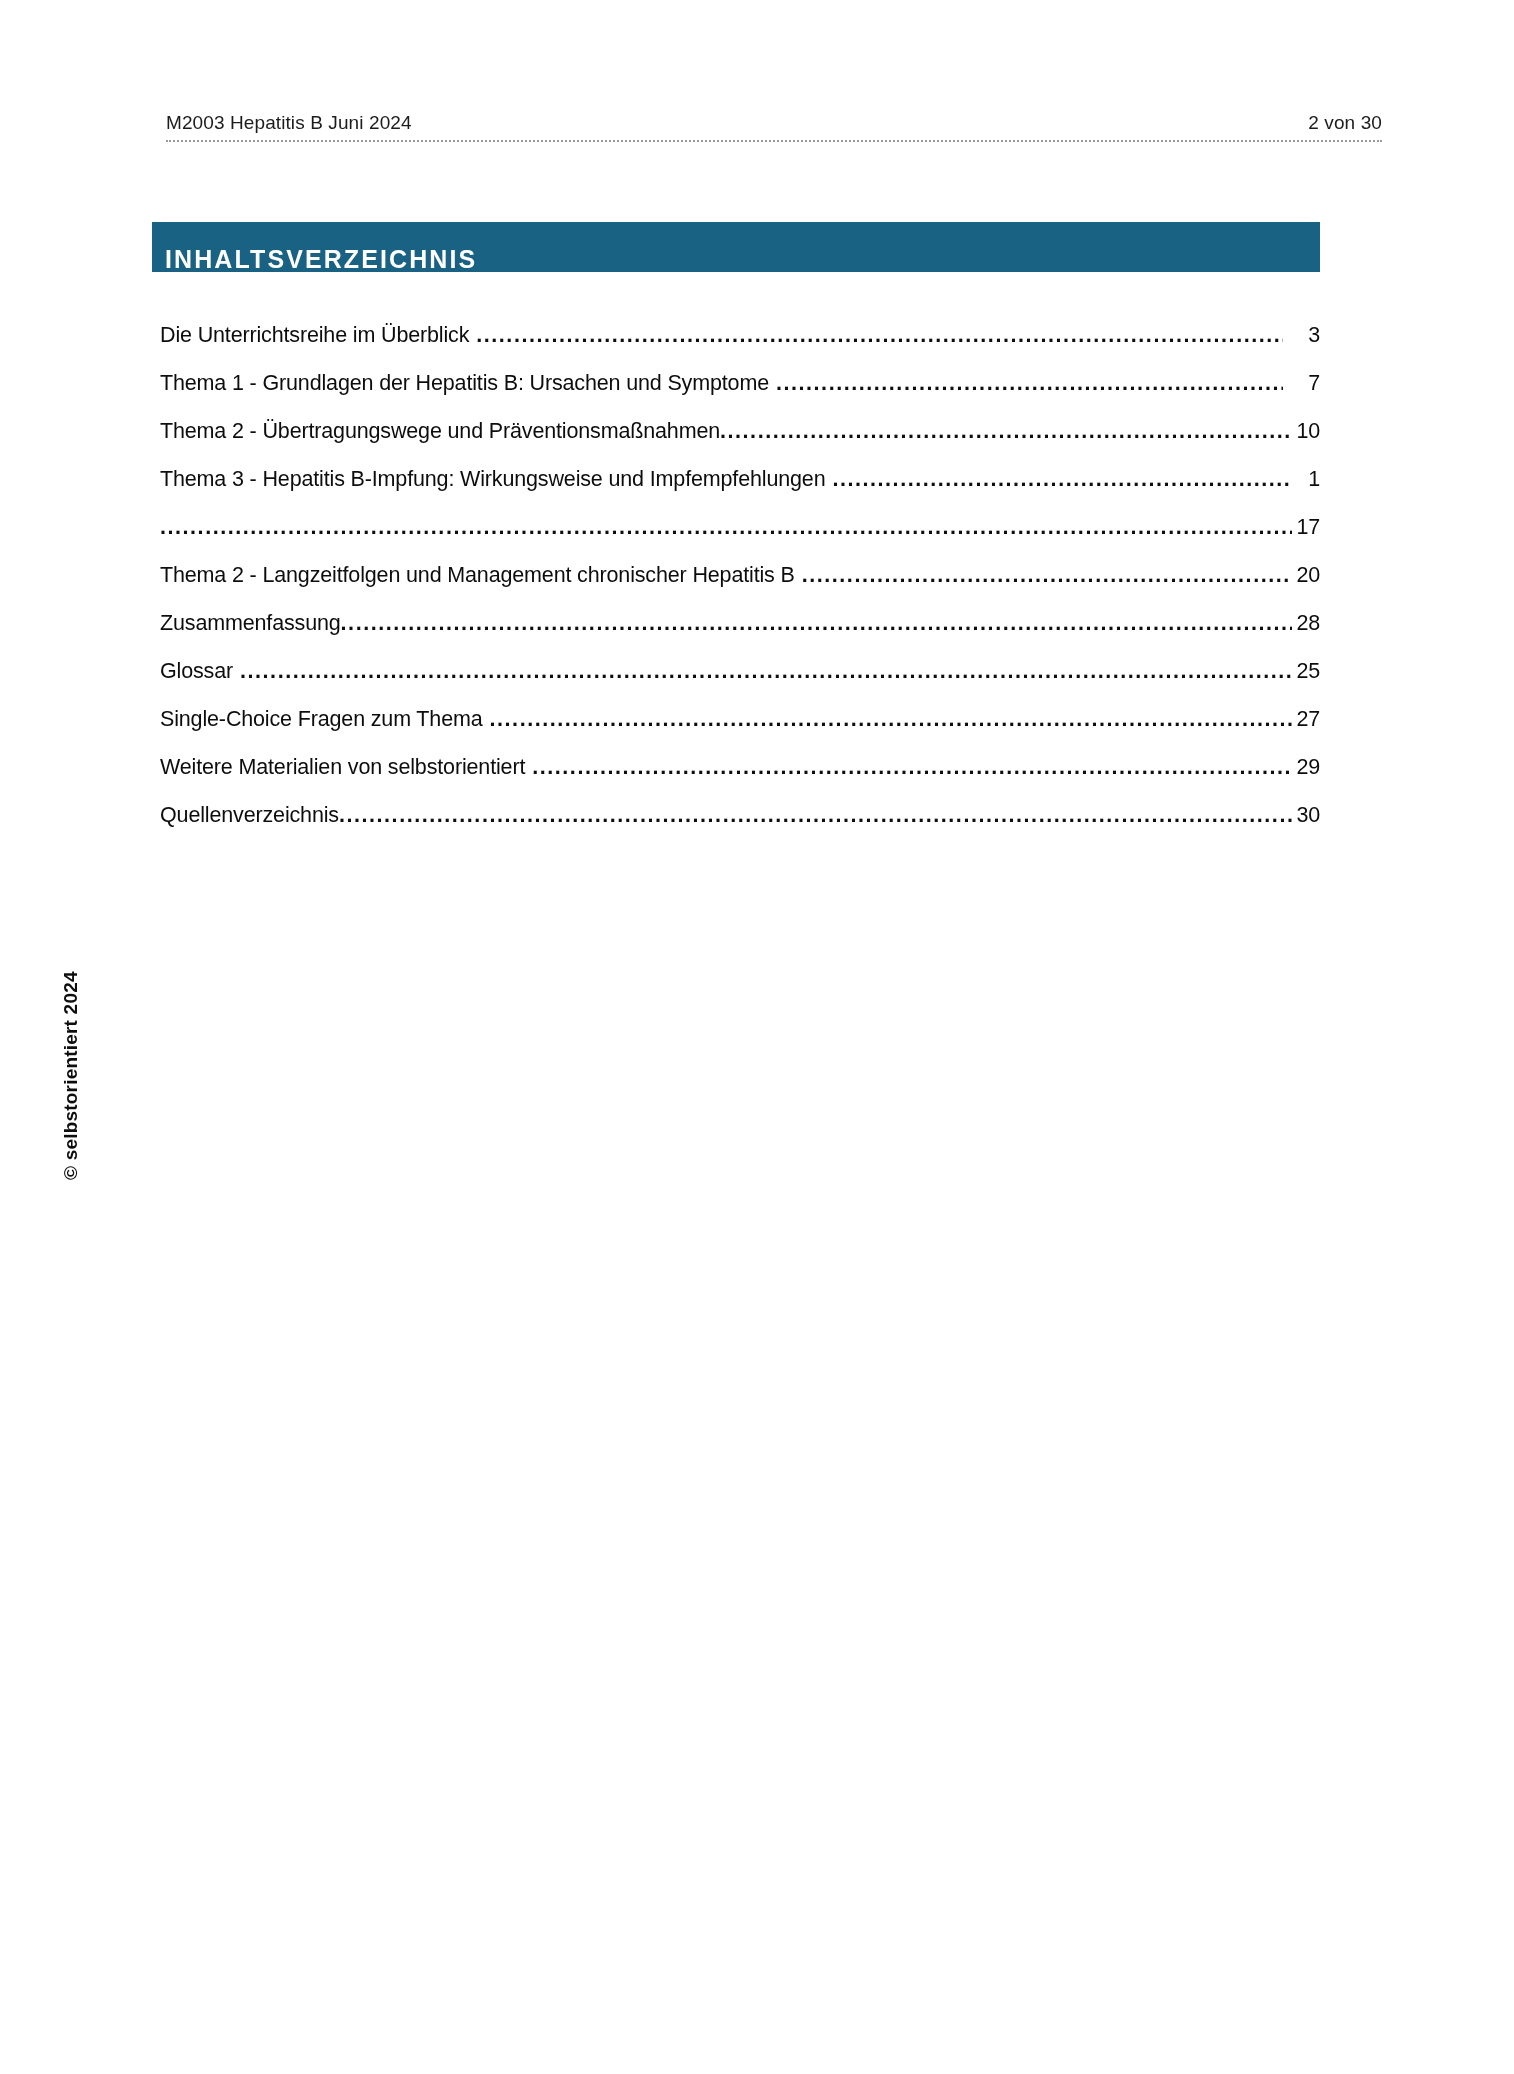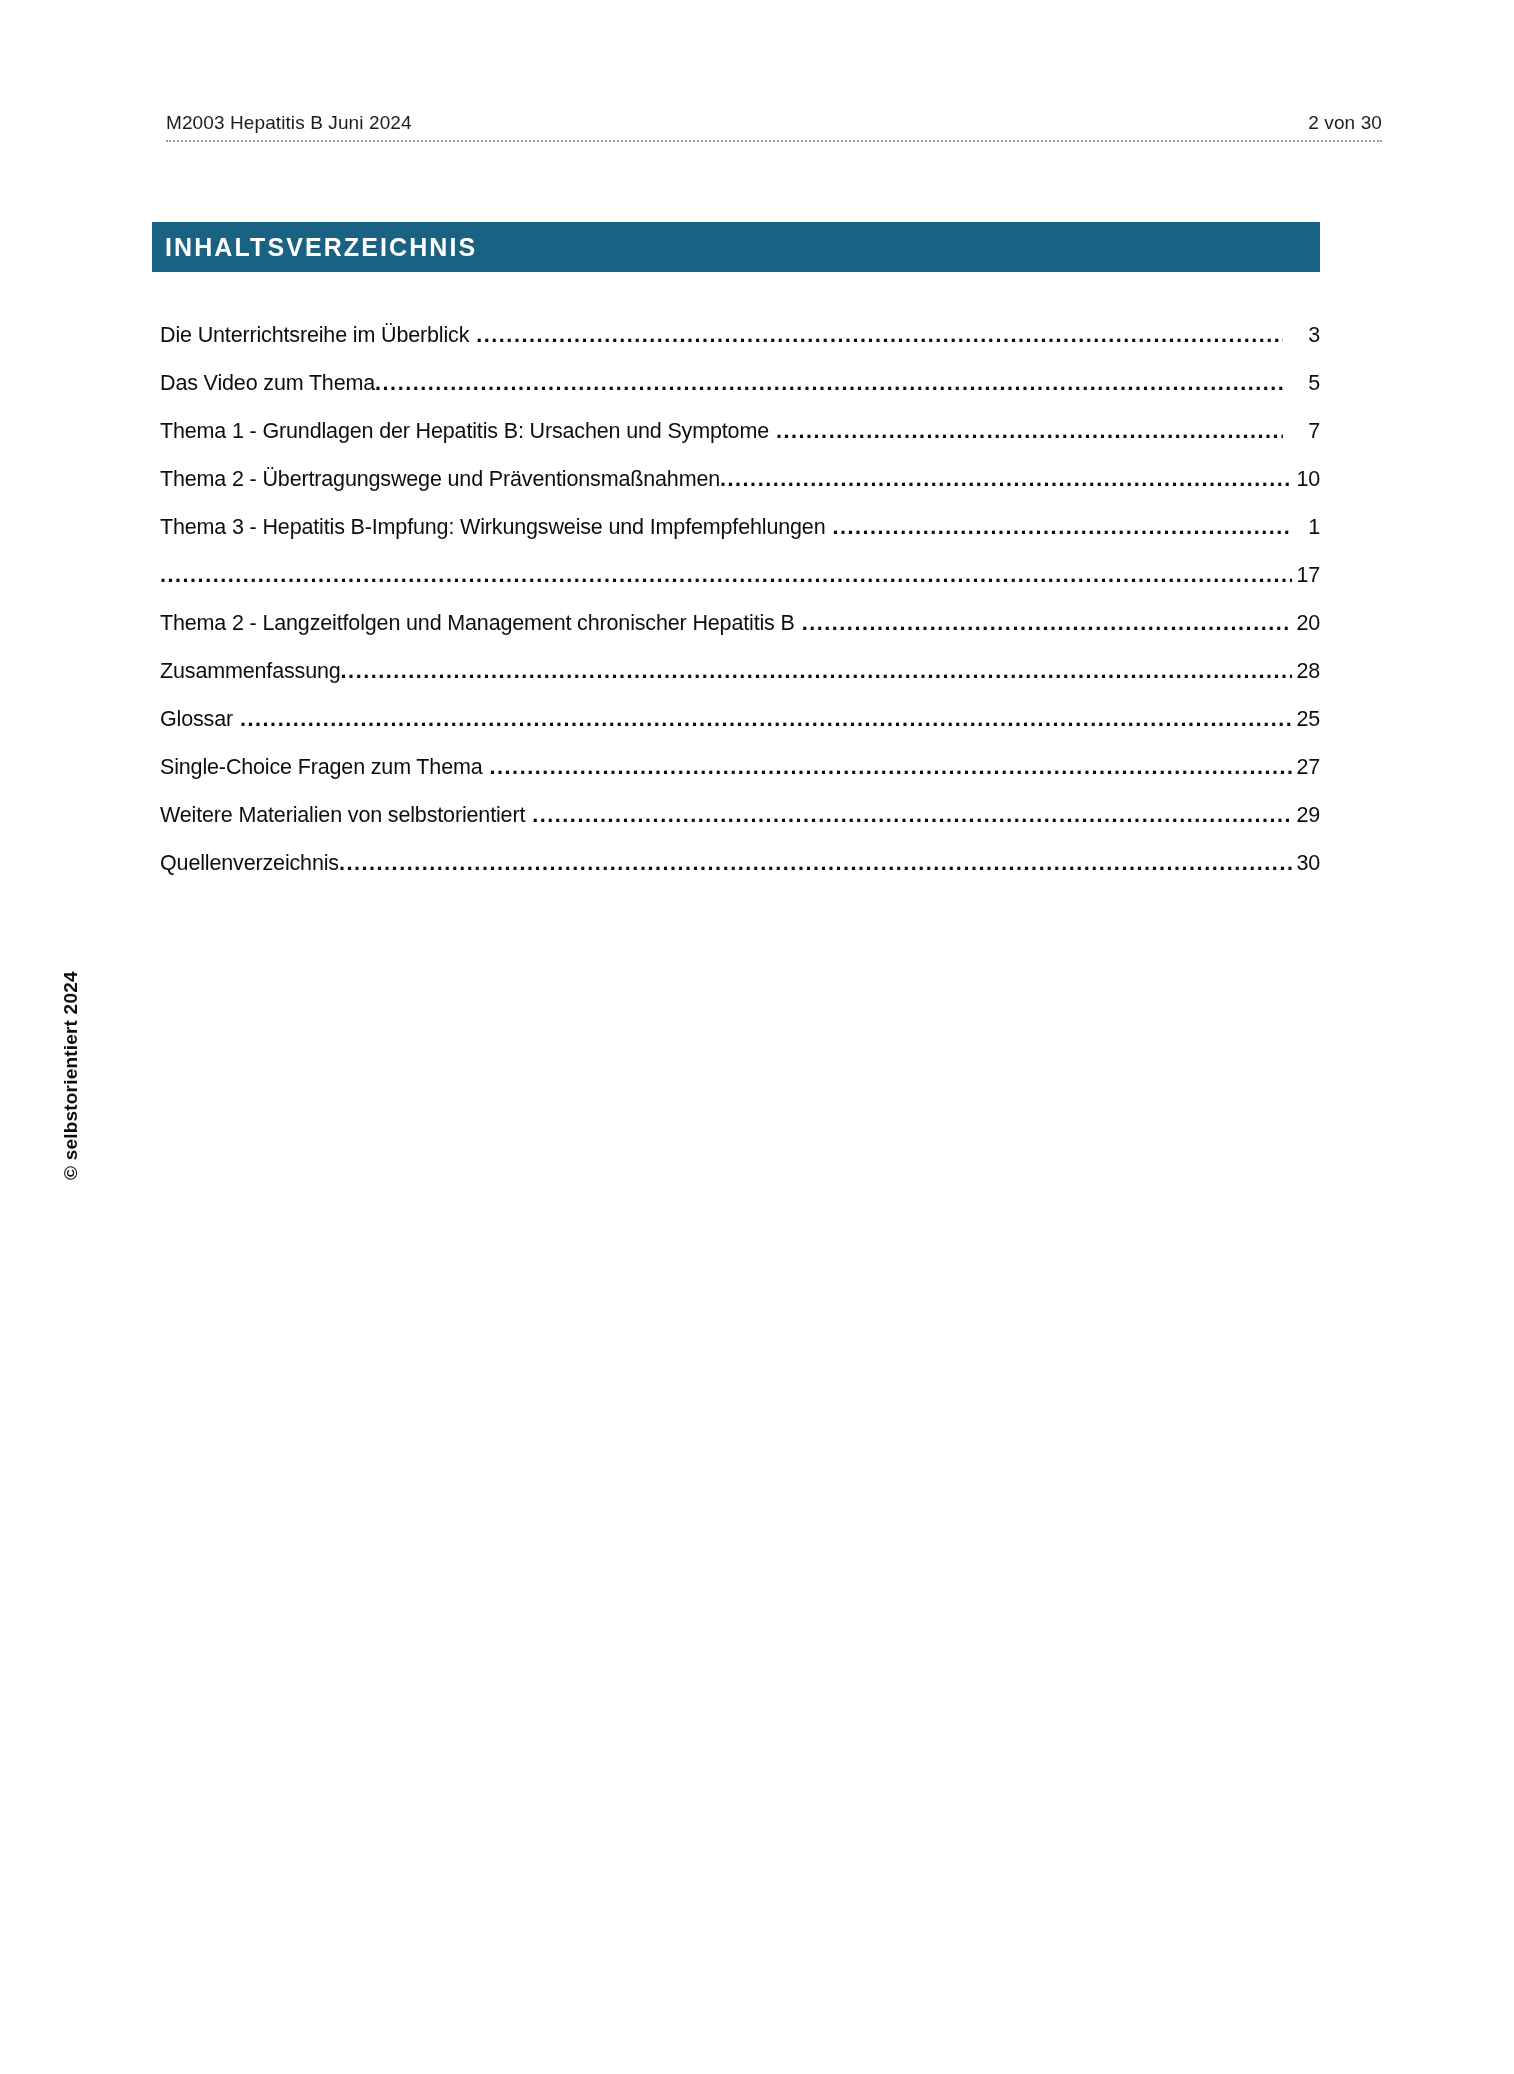--- a/index.html
+++ b/index.html
@@ -50,21 +50,21 @@
   
   .section-bar {
     position: absolute;
     left: 152px;
     top: 222px;
     width: 1168px;
     height: 50px;
     background: #1a6283;
     box-sizing: border-box;
     display: flex;
-    align-items: center;
+    align-items: flex-end;
   }
 
   .section-bar .bar-title {
     color: #ffffff;
     font-family: "Liberation Sans", sans-serif;
     font-size: 25px;
     font-weight: bold;
     letter-spacing: 2.1px;
     padding-left: 13px;
     line-height: 1;
@@ -156,25 +156,20 @@
   <div class="section-bar" style="background: rgb(26, 98, 131);">
     <span class="bar-title">INHALTSVERZEICHNIS</span>
   </div>
 
   <div class="toc" id="toc-list">
       <div class="toc-entry gap-left gap-right">
         <span class="toc-label">Die Unterrichtsreihe im Überblick</span>
         <span class="toc-leader"></span>
         <span class="toc-page">3</span>
       </div>
-      <div class="toc-entry gap-right">
-        <span class="toc-label">Das Video zum Thema</span>
-        <span class="toc-leader"></span>
-        <span class="toc-page">5</span>
-      </div>
       <div class="toc-entry gap-left gap-right">
         <span class="toc-label">Thema 1 - Grundlagen der Hepatitis B: Ursachen und Symptome</span>
         <span class="toc-leader"></span>
         <span class="toc-page">7</span>
       </div>
       <div class="toc-entry">
         <span class="toc-label">Thema 2 - Übertragungswege und Präventionsmaßnahmen</span>
         <span class="toc-leader"></span>
         <span class="toc-page">10</span>
       </div>

